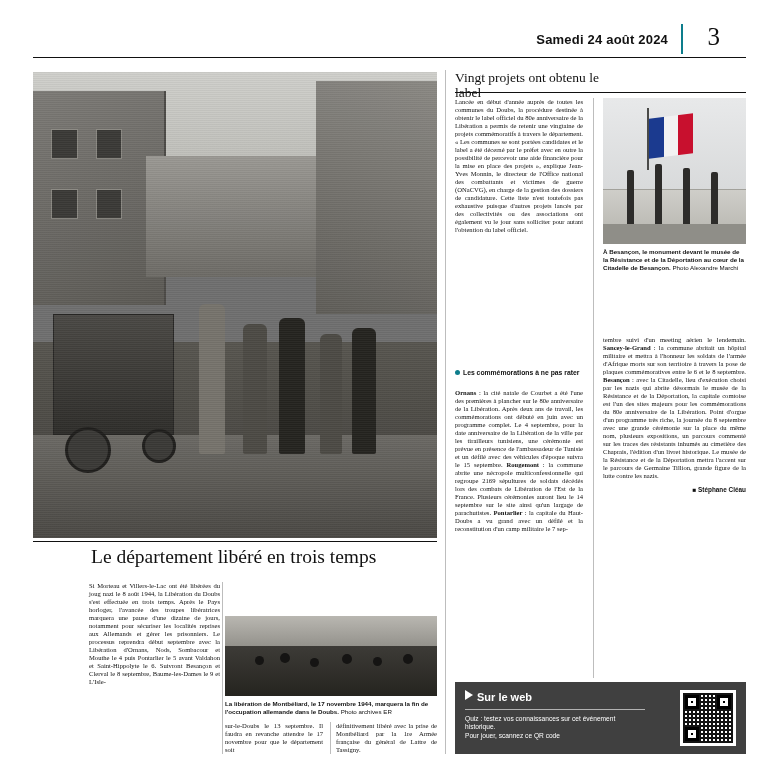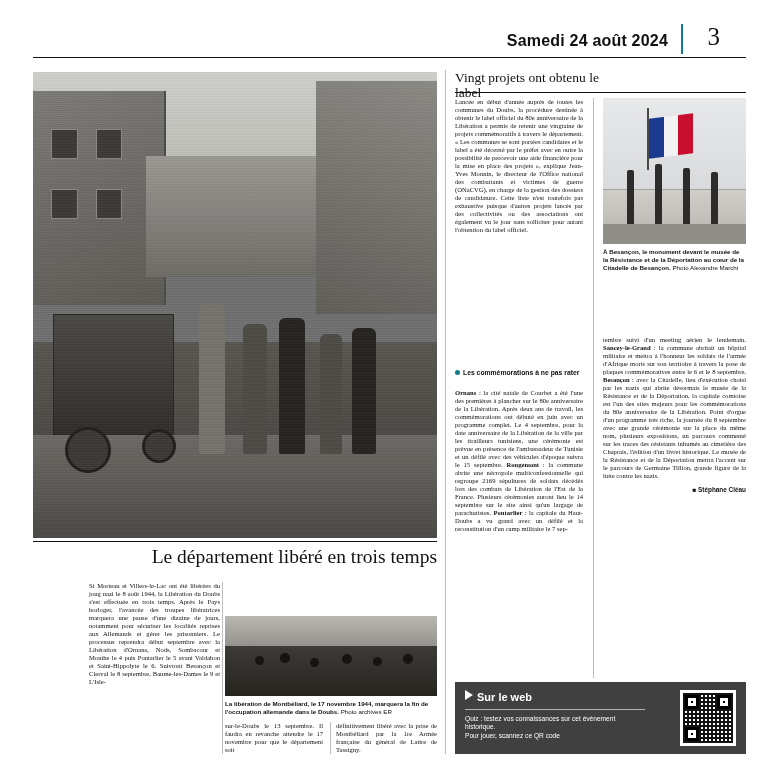--- a/index.html
+++ b/index.html
@@ -18,21 +18,21 @@
   .masthead {
     position: absolute;
     left: 33px; top: 24px; width: 713px; height: 34px;
     border-bottom: 1.5px solid #111;
   }
   .masthead .date {
     position: absolute;
     right: 78px; top: 8px;
     font-family: "Liberation Sans", sans-serif;
     font-weight: bold;
-    font-size: 16px;
+    font-size: 13px;
     letter-spacing: .2px;
     margin-left: 33px;
   }
   .masthead .sep {
     position: absolute;
     right: 63px; top: 0px;
     width: 2.5px; height: 30px;
     background: #0d7d8c;
   }
   .masthead .pageno {
@@ -100,21 +100,21 @@
       repeating-linear-gradient(0deg, rgba(255,255,255,.035) 0 1px, rgba(0,0,0,.035) 1px 2px);
     pointer-events:none;
   }
 
   .headline {
     position: absolute;
     left: 91px; top: 546px; width: 346px;
     font-size: 19.5px;
     font-family: "Liberation Serif", serif;
     color: #111;
-    text-align: right;
+    text-align: left;
   }
   .hr-left {
     position:absolute; left:33px; top:541px; width:404px; height:1px; background:#111;
   }
 
   .left-body {
     position: absolute;
     left: 89px; top: 582px; width: 131px;
     font-size: 6.6px;
     line-height: 8.0px;

